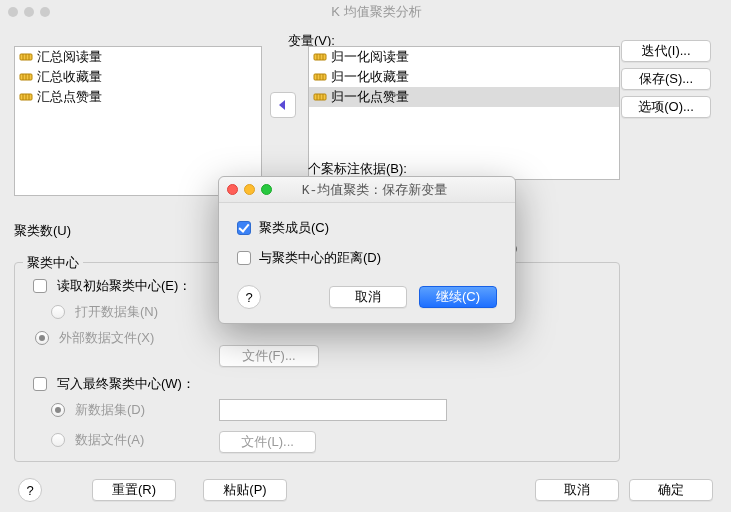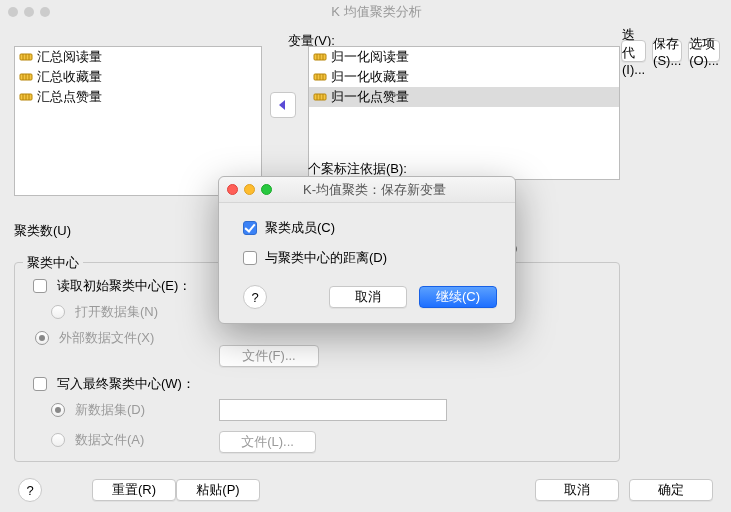--- a/index.html
+++ b/index.html
@@ -3,21 +3,21 @@
 <meta charset="utf-8">
 <style>
 * { box-sizing: border-box; margin: 0; padding: 0; font-family: -apple-system, "Helvetica Neue", Arial, sans-serif; font-size: 13px; }
 body { width: 731px; height: 512px; background: #ececec; position: relative; overflow: hidden; }
 
 .titlebar { height: 24px; display: flex; align-items: center; padding-left: 8px; }
 .titlebar-dots { display: flex; gap: 6px; align-items: center; margin-right: 12px; }
 .dot { width: 10px; height: 10px; border-radius: 50%; background: #ccc; }
 .titlebar-title { flex: 1; text-align: center; color: #999; padding-right: 40px; }
 
-.sidebar-buttons { position: absolute; right: 20px; top: 40px; display: flex; flex-direction: row; gap: 6px; width: 90px; }
+.sidebar-buttons { position: absolute; right: 20px; top: 40px; display: flex; flex-direction: column; gap: 6px; width: 90px; }
 .mac-btn { background: #fff; border: 1px solid #c8c8c8; border-radius: 4px; height: 22px; display: flex; align-items: center; justify-content: center; cursor: pointer; box-shadow: 0 1px 0 rgba(0,0,0,0.05); }
 
 .label { color: #000; } 
 .var-label-right { position: absolute; left: 288px; top: 32px; }
 
 .listbox { position: absolute; background: #fff; border: 1px solid #bcbcbc; overflow: hidden; }
 .lb-left { left: 14px; top: 46px; width: 248px; height: 150px; }
 .lb-right { left: 308px; top: 46px; width: 312px; height: 134px; }
 .lb-item { display: flex; align-items: center; gap: 4px; padding: 1px 4px; }
 .lb-item.selected { background: #dcdcdc; }
@@ -38,34 +38,34 @@
 .radio-dot { width: 14px; height: 14px; border: 1px solid #999; border-radius: 50%; display: inline-flex; align-items: center; justify-content: center; background: linear-gradient(#fff,#f0f0f0); }
 .radio-dot::after { content: ""; width: 6px; height: 6px; border-radius: 50%; background: #888; }
 .disabled { color: #9a9a9a; }
 
 .fs-btn-file1 { position: absolute; left: 204px; top: 82px; width: 100px; }
 .fs-input { position: absolute; left: 204px; top: 136px; width: 228px; height: 22px; background: #fff; border: 1px solid #bcbcbc; }
 .fs-btn-file2 { position: absolute; left: 204px; top: 168px; width: 97px; }
 
 .bottom-bar { position: absolute; left: 0; bottom: 10px; width: 100%; display: flex; align-items: center; padding: 0 18px; }
 .help-btn { width: 24px; height: 24px; border-radius: 50%; border: 1px solid #c8c8c8; background: #fff; display: flex; align-items: center; justify-content: center; cursor: pointer; }
-.bottom-left-btns { display: flex; gap: 0; margin-left: 50px; }
+.bottom-left-btns { display: flex; gap: 27px; margin-left: 50px; }
 .bottom-right-btns { display: flex; gap: 10px; margin-left: auto; }
 .mac-btn.wide { width: 84px; }
 
 
 .modal { position: absolute; left: 218px; top: 176px; width: 298px; background: #ececec; border: 1px solid #b5b5b5; border-radius: 6px; box-shadow: 0 12px 38px rgba(0,0,0,0.35); }
 .modal-titlebar { height: 26px; border-bottom: 1px solid #d5d5d5; display: flex; align-items: center; padding-left: 8px; border-radius: 6px 6px 0 0; background: linear-gradient(#f6f6f6,#e8e8e8); }
 .modal-dots { display: flex; gap: 6px; }
 .mdot { width: 11px; height: 11px; border-radius: 50%; }
 .mdot.red { background: #ff5f57; border: 0.5px solid #e0443e; }
 .mdot.yel { background: #febc2e; border: 0.5px solid #dea123; }
 .mdot.grn { background: #28c840; border: 0.5px solid #1aab29; }
-.modal-title { flex: 1; text-align: center; color: #555; padding-right: 38px; }
-.modal-body { padding: 16px 18px 14px; margin-left: 6px; }
+.modal-title { flex: 1; text-align: center; color: #555; padding-right: 38px; font-family: Liberation Mono, monospace; }
+.modal-body { padding: 16px 18px 14px; }
 .modal-check-row { display: flex; align-items: center; gap: 8px; margin-bottom: 12px; }
 .chk.checked { background: #3b82f6; border: 1px solid #2f6cd0; position: relative; }
 .chk.checked::after { content: ""; position: absolute; left: 3px; top: 0px; width: 4px; height: 8px; border: solid #fff; border-width: 0 2px 2px 0; transform: rotate(40deg); }
 .modal-buttons { display: flex; align-items: center; gap: 12px; margin-top: 18px; }
 .modal-buttons .spacer { flex: 1; }
 .mac-btn.primary { background: linear-gradient(#5aa0ff,#1e6fff); color: #fff; border: 1px solid #1760e6; }
 </style>
 </head>
 <body>
 

